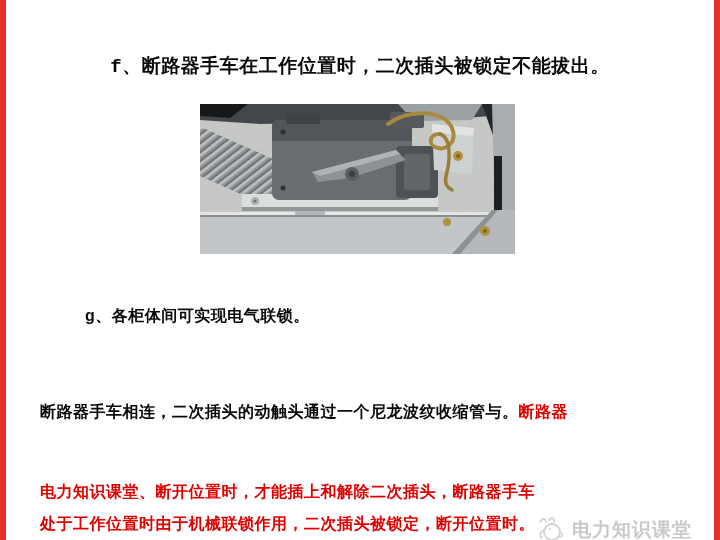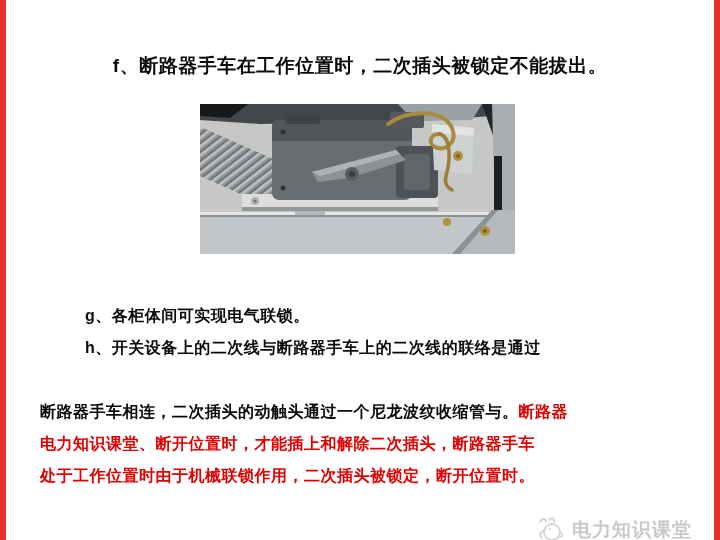--- a/index.html
+++ b/index.html
@@ -15,20 +15,21 @@
     background:#e8302e;
   }
   .edge-bar.left{left:0;}
   .edge-bar.right{right:0;}
   .slide-title{
     position:absolute;top:53px;left:0;width:720px;
     text-align:center;
     font-size:19px;font-weight:bold;color:#0a0a0a;
     letter-spacing:0.5px;
     white-space:nowrap;
+    font-family:Liberation Mono, monospace;
   }
   .photo{
     position:absolute;left:200px;top:104px;width:315px;height:150px;
     display:block;
   }
   .caption{
     position:absolute;top:263px;left:0;width:720px;
     text-align:center;
     font-family:"Liberation Serif", serif;
     font-size:18px;color:#1c1c1c;
@@ -37,21 +38,21 @@
   }
   .body-line{
     position:absolute;
     font-size:16px;font-weight:bold;color:#0a0a0a;
     letter-spacing:0.5px;
     white-space:nowrap;
     line-height:24px;
   }
   .indented{left:85px;}
   .flush{left:40px;}
-  .red{color:#e00000;}
+  .red{color:#e00000;margin-top:48px;}
   .watermark{
     position:absolute;top:516px;right:28px;
     display:flex;align-items:center;gap:6px;
     color:#c9c9c9;
   }
   .watermark-text{
     font-size:19px;font-weight:bold;letter-spacing:1px;
     color:#c9c9c9;white-space:nowrap;
   }
   .watermark-icon{display:block;}
@@ -138,23 +139,20 @@
 
     <path d="M188,20 C210,4 244,6 252,24 C258,38 246,46 238,44 C228,42 228,30 240,30" fill="none" stroke="#a88a3e" stroke-width="4" stroke-linecap="round"></path>
     <path d="M240,30 C252,34 250,58 246,72 C244,80 248,84 252,86" fill="none" stroke="#9c7f36" stroke-width="3.5" stroke-linecap="round"></path>
   </svg>
 
 
   <div class="body-line indented" style="top:304px">
     <span>g、各柜体间可实现电气联锁。</span>
   </div>
 
-  <div class="body-line indented" style="top:336px">
-    <span>h、开关设备上的二次线与断路器手车上的二次线的联络是通过</span>
-  </div>
 
 
   <div class="body-line flush" style="top:400px">
     <span>断路器手车相连，二次插头的动触头通过一个尼龙波纹收缩管与。</span><span class="red">断路器</span>
   </div>
 
   <div class="body-line flush red" style="top:432px">
     <span>电力知识课堂、断开位置时，才能插上和解除二次插头，断路器手车</span>
   </div>
 

